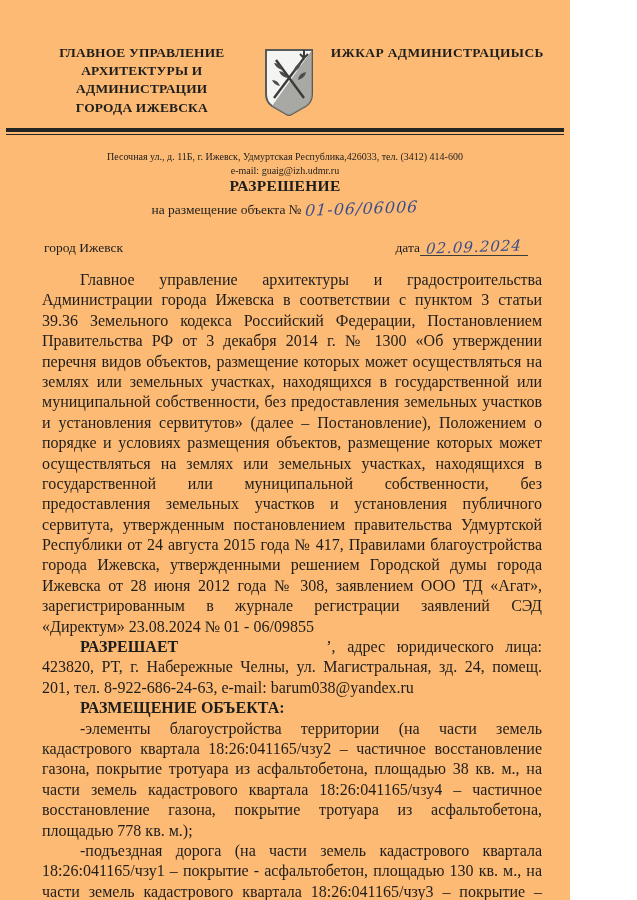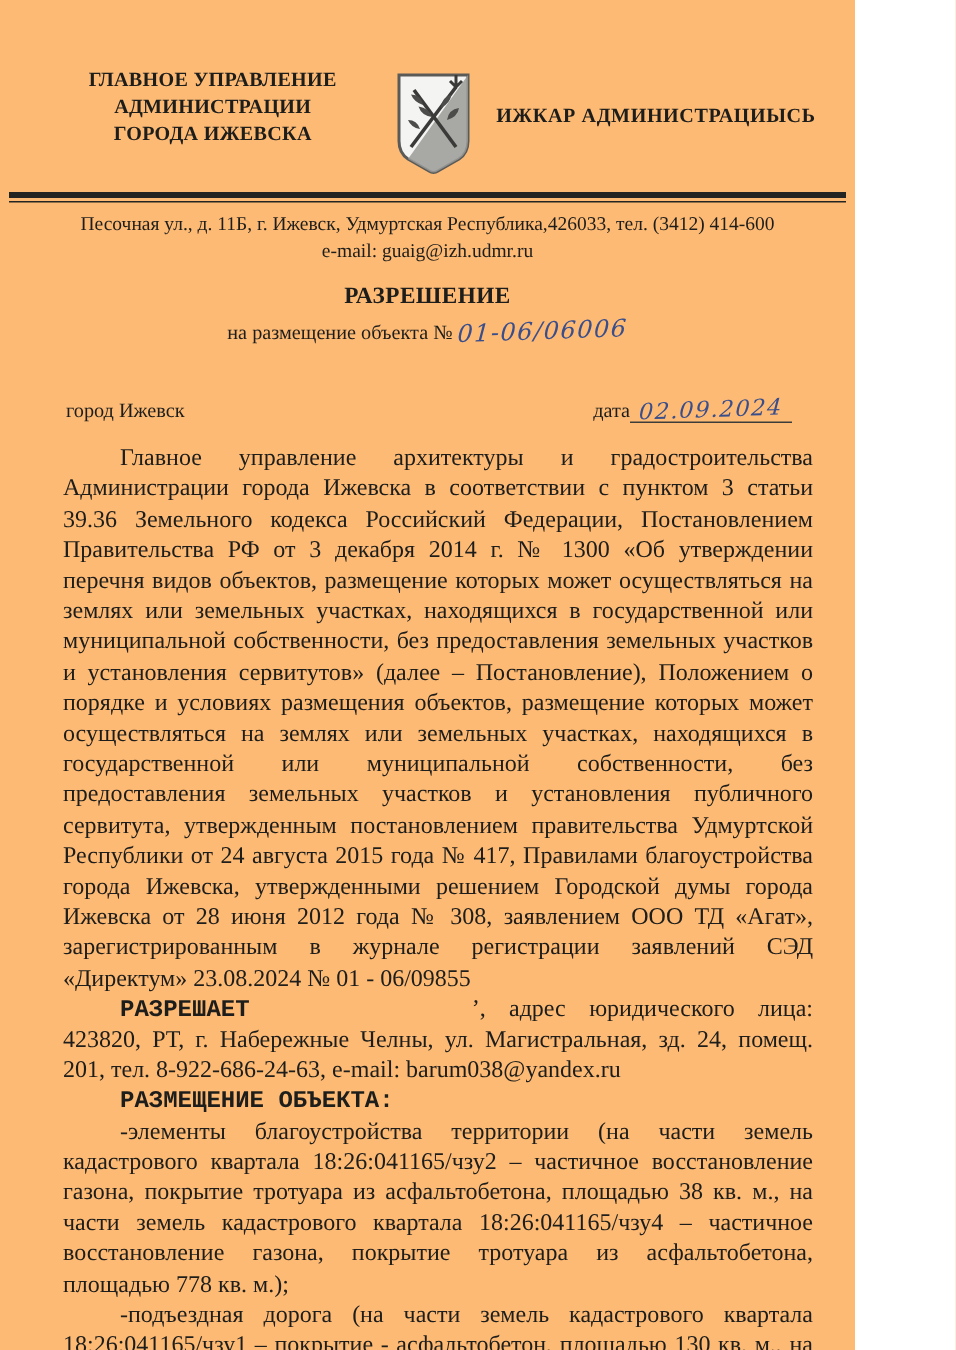--- a/index.html
+++ b/index.html
@@ -19,46 +19,46 @@
     padding:44px 18px 0 28px;
   }
   .org-block{
     width:238px;
     text-align:center;
     font-weight:bold;
     font-size:13.4px;
     line-height:1.36;
     letter-spacing:.2px;
   }
-  .org-block.right{width:240px;letter-spacing:.4px;margin-top:24px;}
+  .org-block.right{width:240px;letter-spacing:.4px;}
   .emblem-wrap{
     width:70px;
     display:flex;
     justify-content:center;
     padding-top:2px;
   }
   .double-rule{
     margin:10px 6px 0 6px;
     border-top:4px solid #242422;
     border-bottom:1.5px solid #242422;
     height:2px;
   }
   .address{
     text-align:center;
-    font-size:13px;
-    margin-top:5px;
+    font-size:10px;
+    margin-top:15px;
     line-height:1.35;
   }
   .address .email{}
   
   .doc-title{
     text-align:center;
     font-weight:bold;
     font-size:15.5px;
-    margin-top:14px;
+    margin-top:0;
     letter-spacing:.3px;
   }
   .doc-subtitle{
     text-align:center;
     font-size:13.5px;
     margin-top:4px;
   }
   .handwriting{
     font-family:"DejaVu Serif", serif;
     font-style:italic;
@@ -66,55 +66,56 @@
     font-size:16px;
     letter-spacing:1px;
     display:inline-block;
     transform:rotate(-2deg) skewX(-6deg);
   }
   .city-date-row{
     display:flex;
     justify-content:space-between;
     align-items:flex-end;
     padding:0 42px 0 44px;
-    margin-top:36px;
+    margin-top:22px;
     font-size:13.5px;
   }
   .date-cell{display:flex;align-items:flex-start;}
   .date-line{
     display:inline-block;
     min-width:108px;
     border-bottom:1px solid #3c3c3a;
     text-align:center;
     line-height:1;
   }
   .date-line .handwriting{font-size:15px;margin-bottom:-1px;}
   
   .body-text{
     padding:0 28px 0 42px;
     font-size:16px;
     line-height:1.275;
     text-align:justify;
   }
   .para{margin:0;text-indent:38px;}
   .para.first{margin-top:14px;}
-  .bold{font-weight:bold;font-family:Liberation Mono, monospace;}
+  .bold{font-weight:bold;}
   .redacted-gap{display:inline-block;width:148px;}
   .lands-line{margin-top:22px;text-indent:0;}
   
   .emblem-svg{display:block;}
 </style>
 </head>
 <body>
 
 <div class="page">
 
   <div class="letterhead">
     <div class="org-block left">
       <div>ГЛАВНОЕ УПРАВЛЕНИЕ</div>
+      <div>АРХИТЕКТУРЫ И</div>
       <div>АДМИНИСТРАЦИИ</div>
       <div>ГОРОДА ИЖЕВСКА</div>
     </div>
 
     <div class="emblem-wrap">
       <svg class="emblem-svg" width="58" height="72" viewBox="0 0 58 72" xmlns="http://www.w3.org/2000/svg">
 
         <path d="M6 4 H52 V48 Q52 56 46 60 L32 68 Q29 70 26 68 L12 60 Q6 56 6 48 Z" fill="#f4f4f2" stroke="#5a5a58" stroke-width="2"></path>
 
         <path d="M52 4 V48 Q52 56 46 60 L32 68 Q29 70 26 68 L12 60 Z" fill="#9a9a98" opacity="0.85"></path>

